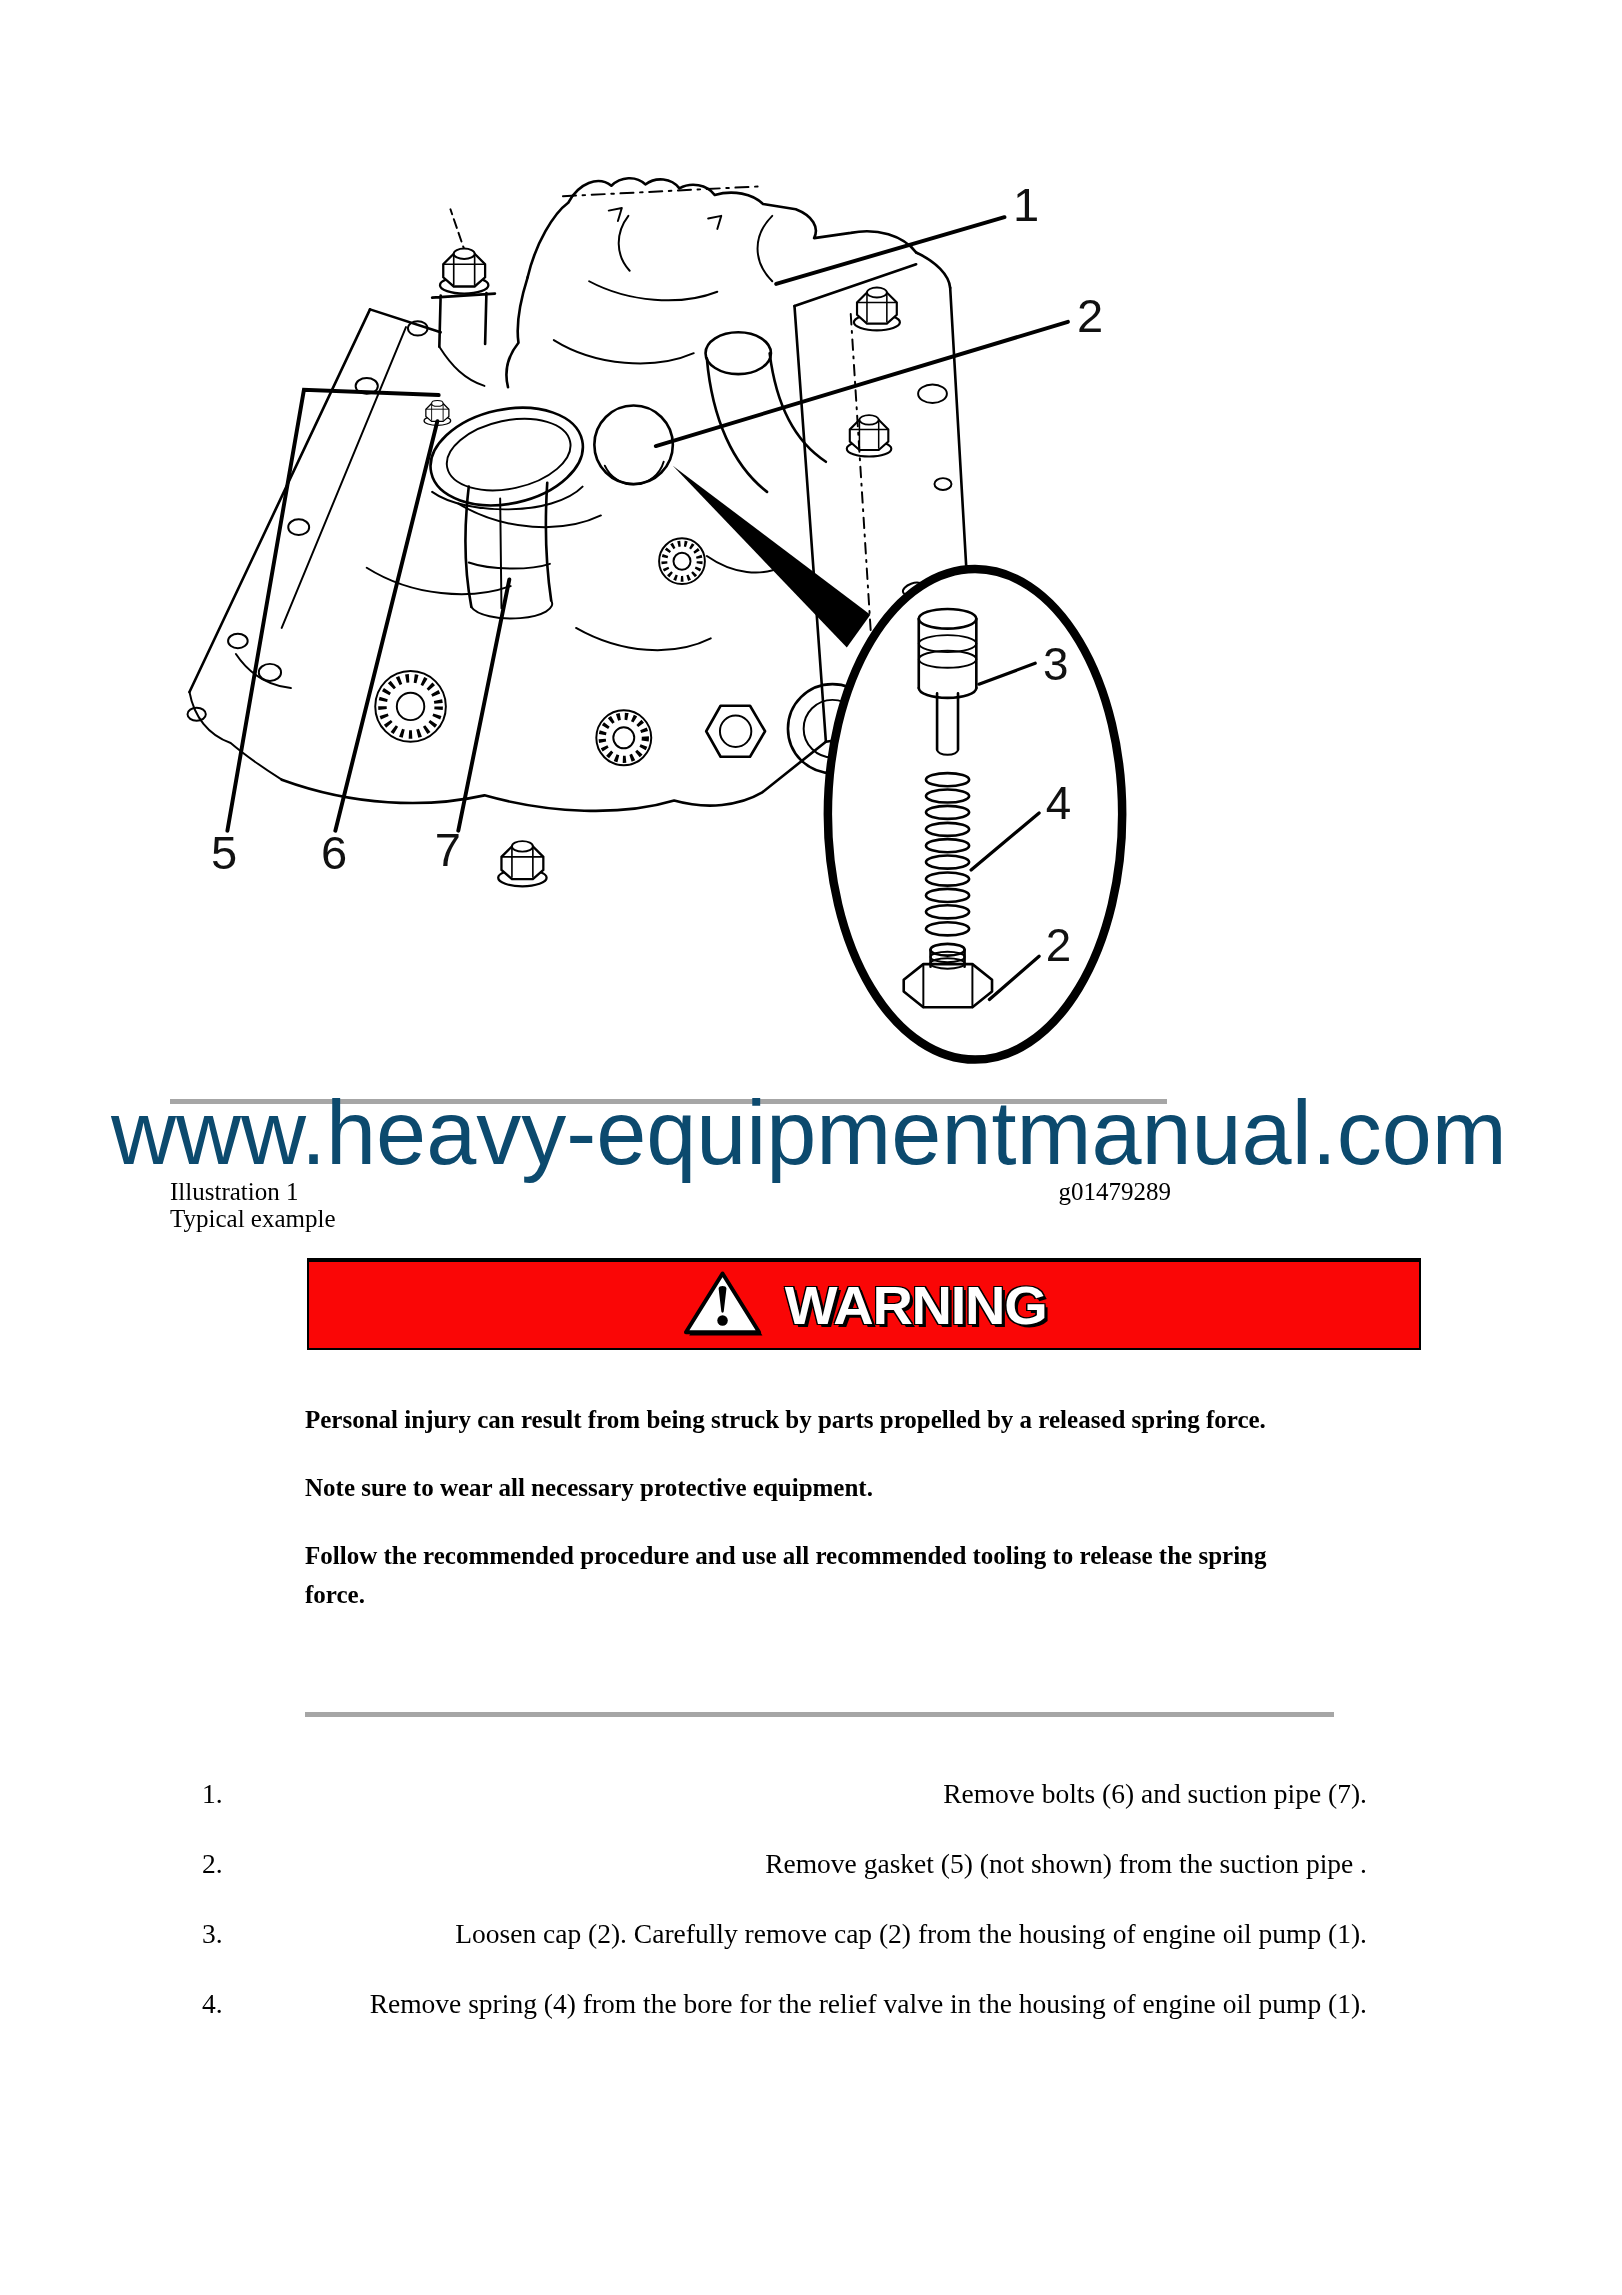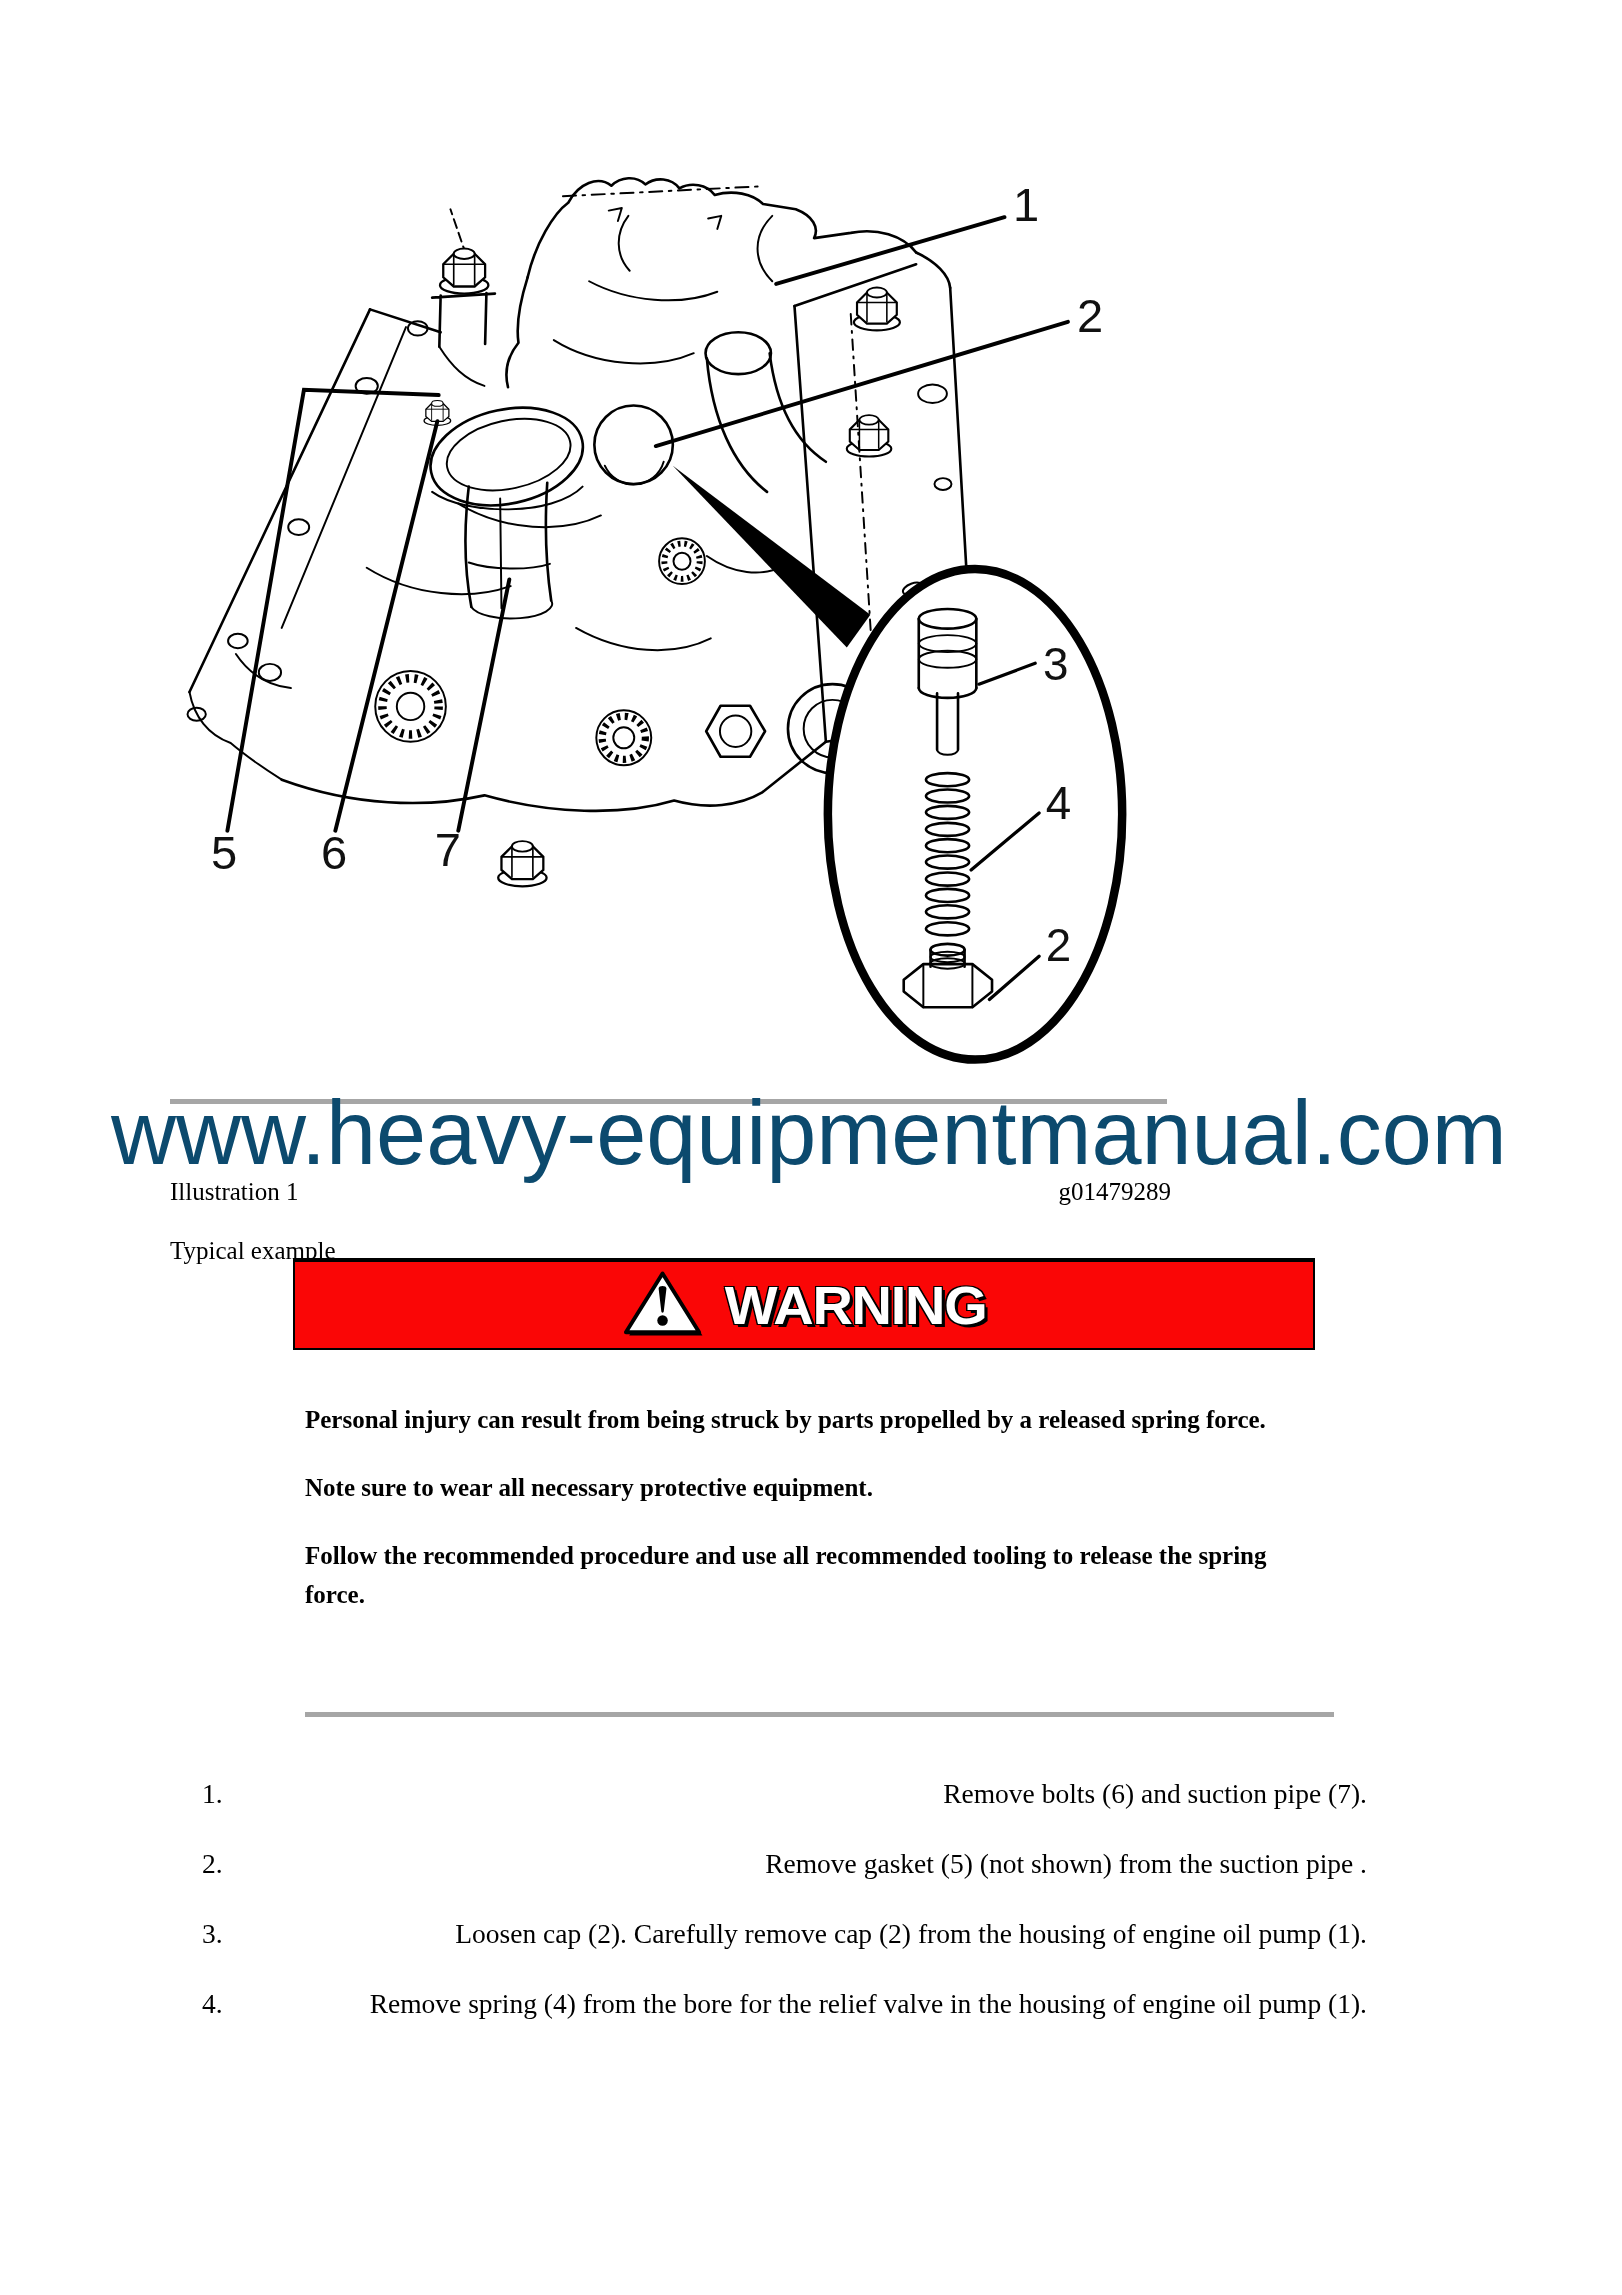--- a/index.html
+++ b/index.html
@@ -43,39 +43,39 @@
   .rule-caption{left:170px; top:1099px; width:997px;}
   .rule-warning-end{left:305px; top:1712px; width:1029px;}
   .caption-row{
     position:absolute;
     left:170px; top:1177px; width:1001px;
     display:flex; justify-content:space-between;
     font-size:25px; line-height:29px;
   }
   .caption-sub{
     position:absolute;
-    left:170px; top:1236px;
+    left:170px; top:1204px;
     font-size:25px; line-height:29px;
   }
   
   .watermark{
     position:absolute;
     left:111px; top:1088px;
     font-family:"Liberation Sans", sans-serif;
     font-size:90px;
     line-height:90px;
     color:#0c4a6e;
     white-space:nowrap;
     z-index:30;
   }
   
   .warning-banner{
     position:absolute;
-    left:293px; top:1258px;
-    width:1022px; height:92px;
+    left:307px; top:1258px;
+    width:1114px; height:92px;
     box-sizing:border-box;
     background:#fa0606;
     border:2.6px solid #000;
     border-top-width:4.6px;
     display:flex;
     align-items:center;
     justify-content:center;
     gap:18.3px;
     z-index:5;
   }

